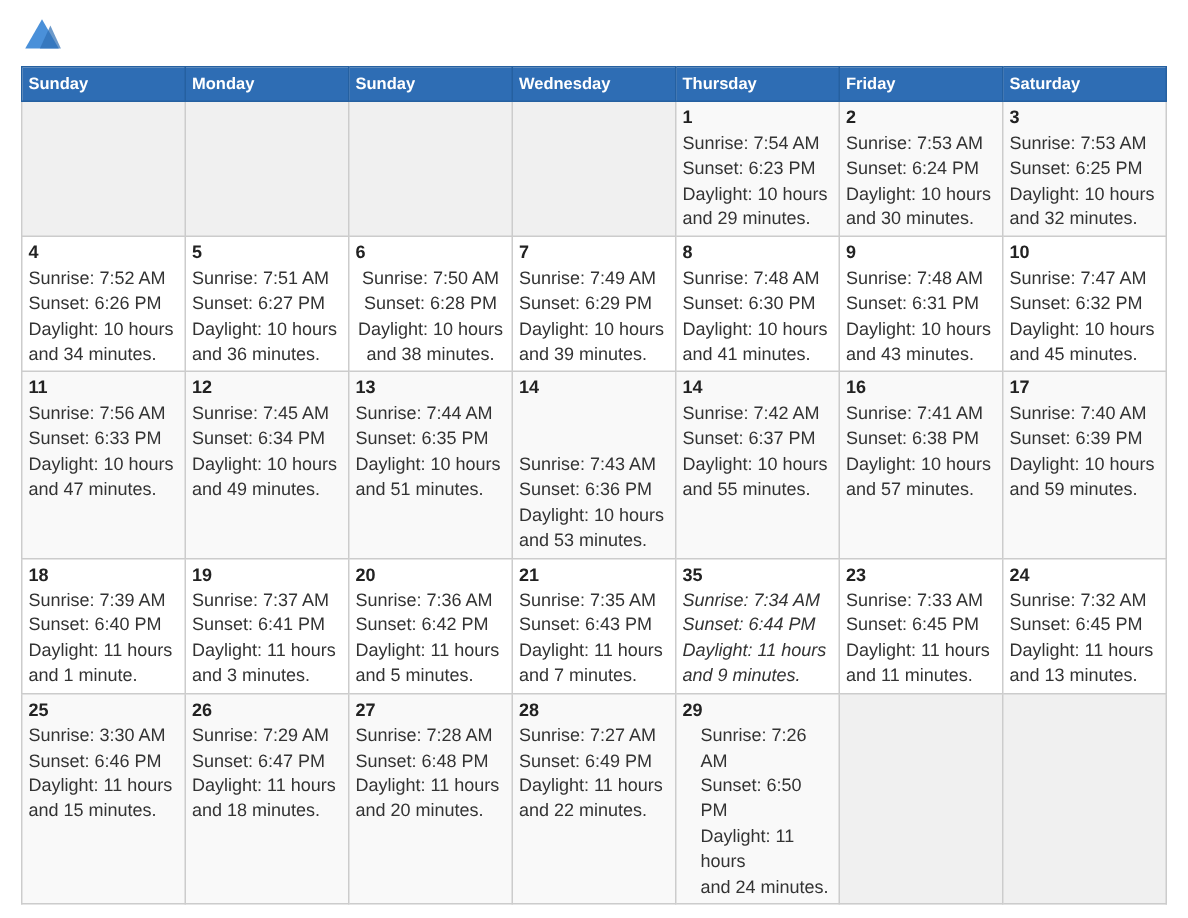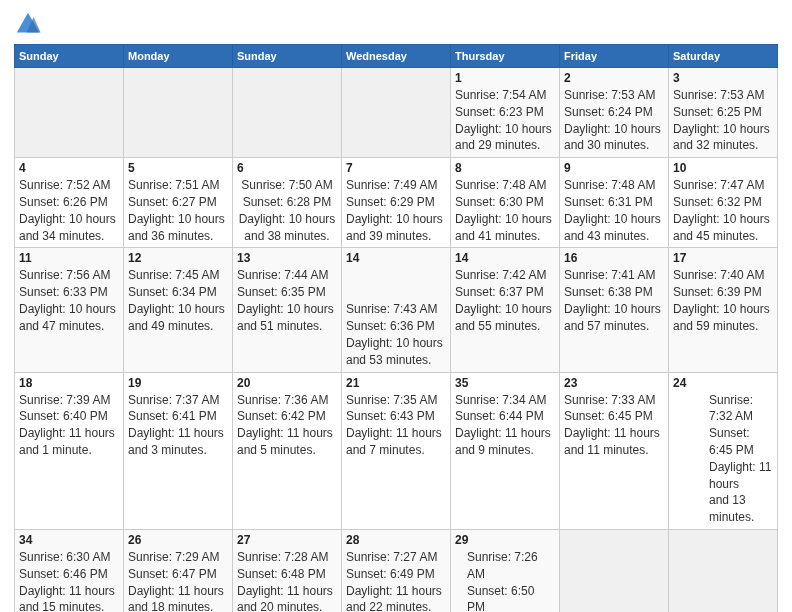--- a/index.html
+++ b/index.html
@@ -283,44 +283,44 @@
           </td>
           <td>
             <div class="day-number">21</div>
             <div class="day-info" style="white-space: pre-line;">Sunrise: 7:35 AM
 Sunset: 6:43 PM
 Daylight: 11 hours
 and 7 minutes.</div>
           </td>
           <td>
             <div class="day-number">35</div>
-            <div class="day-info" style="white-space: pre-line;">Sunrise: 7:34 AM
+            <div class="day-info" style="white-space: pre-line; font-style: italic;">Sunrise: 7:34 AM
 Sunset: 6:44 PM
 Daylight: 11 hours
 and 9 minutes.</div>
           </td>
           <td>
             <div class="day-number">23</div>
             <div class="day-info" style="white-space: pre-line;">Sunrise: 7:33 AM
 Sunset: 6:45 PM
 Daylight: 11 hours
 and 11 minutes.</div>
           </td>
           <td>
             <div class="day-number">24</div>
-            <div class="day-info" style="white-space: pre-line; margin-left: 36px;">Sunrise: 7:32 AM
+            <div class="day-info" style="white-space: pre-line;">Sunrise: 7:32 AM
 Sunset: 6:45 PM
 Daylight: 11 hours
 and 13 minutes.</div>
           </td>
         </tr>
         <tr>
           <td>
-            <div class="day-number">34</div>
-            <div class="day-info" style="white-space: pre-line;">Sunrise: 6:30 AM
+            <div class="day-number">25</div>
+            <div class="day-info" style="white-space: pre-line;">Sunrise: 3:30 AM
 Sunset: 6:46 PM
 Daylight: 11 hours
 and 15 minutes.</div>
           </td>
           <td>
             <div class="day-number">26</div>
             <div class="day-info" style="white-space: pre-line;">Sunrise: 7:29 AM
 Sunset: 6:47 PM
 Daylight: 11 hours
 and 18 minutes.</div>

